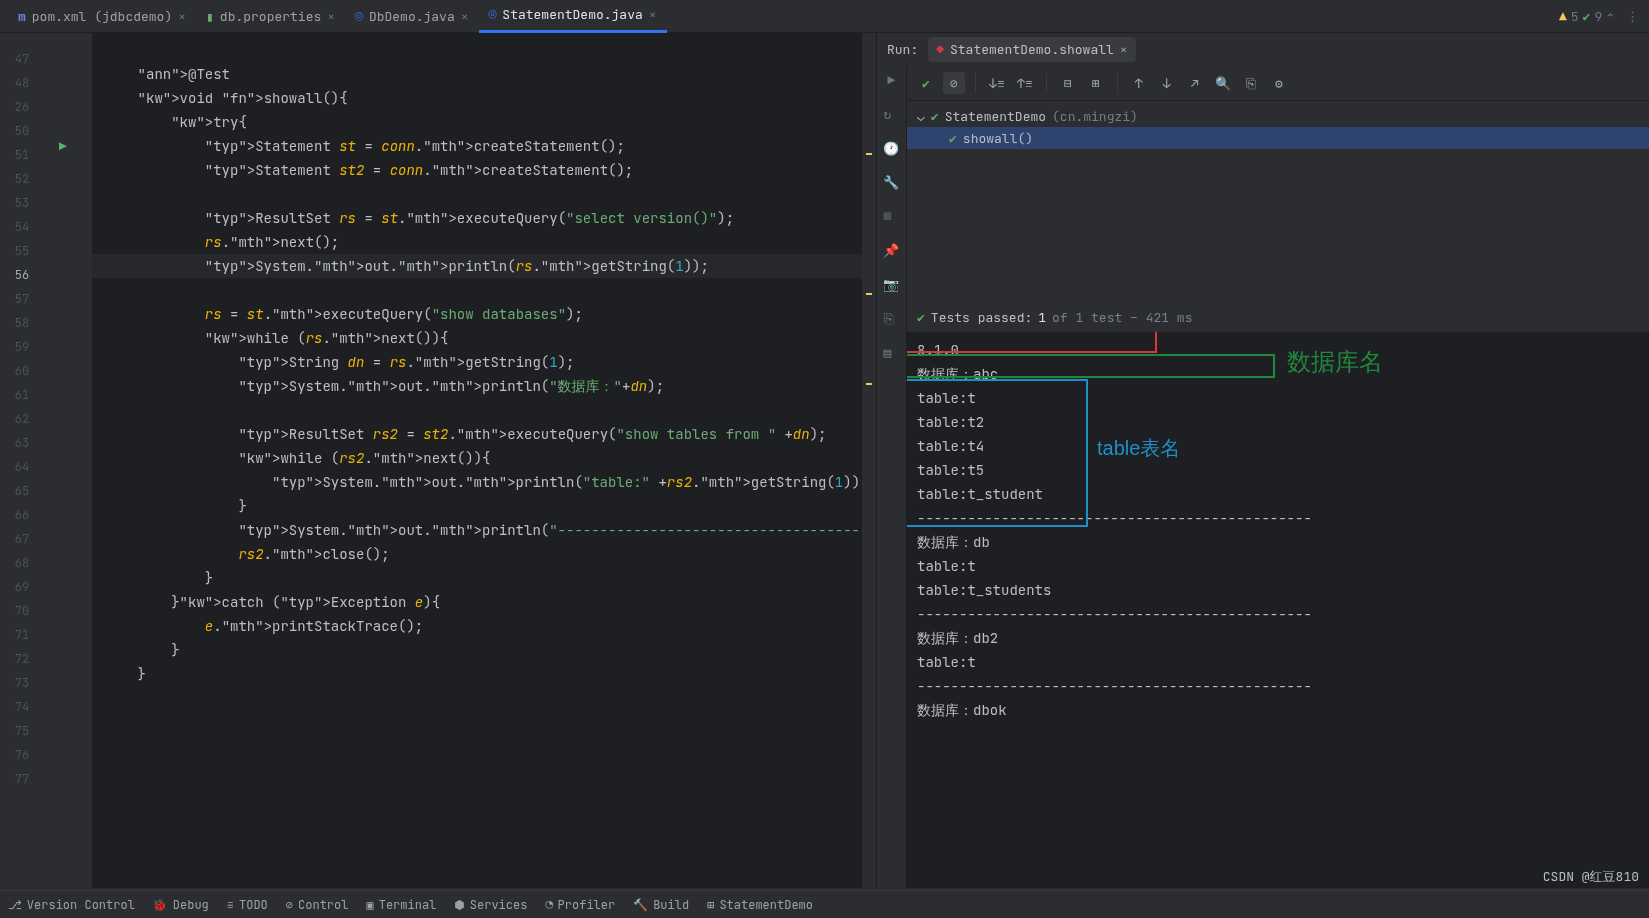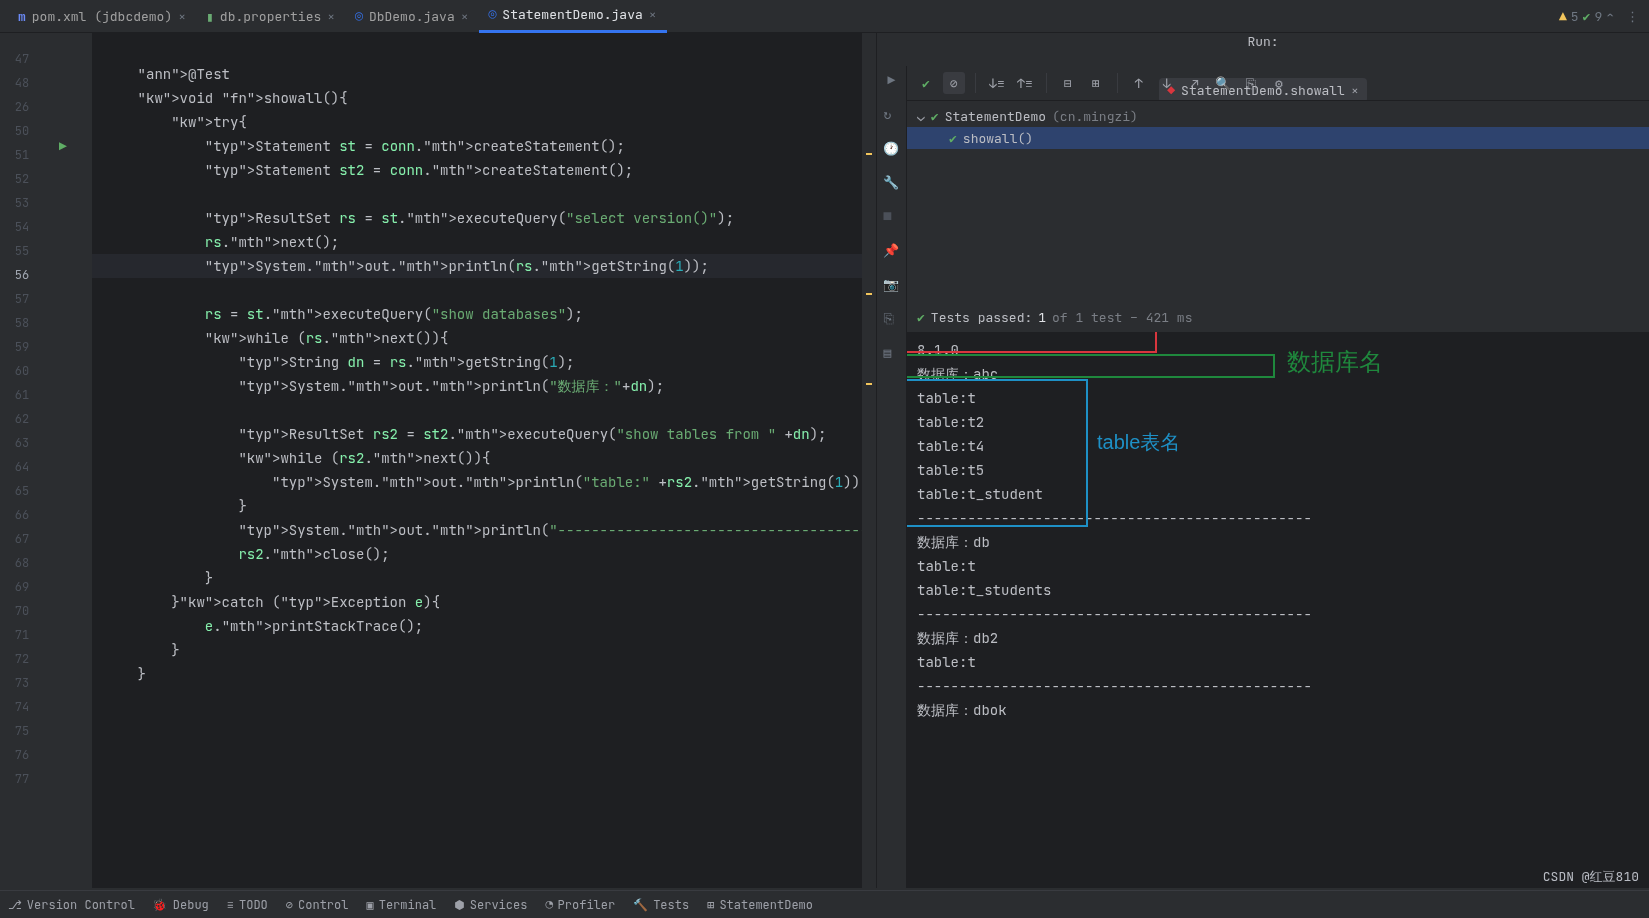--- a/index.html
+++ b/index.html
@@ -14,26 +14,26 @@
 .gutter { width:56px; background:#2b2d30; color:#4b5059; text-align:center; padding-top:5px; font-size:12px; user-select:none;margin-top:9px; }
 .gutter .ln { height:24px; line-height:24px; padding-right:12px; position:relative; }
 .gutter .ln.hl { color:#a0a6b0; }
 .gutter-icons { width:22px; background:#2b2d30; position:relative; }
 .fold-col { width:14px; background:#2b2d30; }
 .editor { flex:1; background:#1e1f22; padding-top:5px; font-size:14px; line-height:24px; position:relative; overflow:hidden; }
 .code-line { height:24px; white-space:pre; padding-left:12px; }
 .code-line.hl { background:#26282e; }
 .str { color:#6aab73; }
 .num { color:#2aacb8; }
-.var { color:#86efac; }
+.var { color:#eab308;font-style:italic; }
 .marker-strip { width:14px; background:#2b2d30; position:relative; }
 .marker { position:absolute; width:6px; height:2px; left:4px; background:#f2c55c; }
 .warn-badge { display:flex; gap:4px; align-items:center; }
 .run-panel { width:773px; background:#2b2d30; display:flex; flex-direction:column; border-left:1px solid #1e1f22; }
-.run-header { display:flex; align-items:center; height:33px; padding:0 10px; gap:28px;flex-direction:column; }
+.run-header { display:flex; align-items:center; height:33px; padding:0 10px; gap:10px; }
 .run-toolbar { display:flex; align-items:center; height:35px; padding:0 8px; gap:6px; border-bottom:1px solid #1e1f22; }
 .run-toolbar .sep { width:1px; height:20px; background:#393b40; margin:0 4px; }
 .tool-btn { width:22px; height:22px; display:flex; align-items:center; justify-content:center; color:#9da0a8; cursor:pointer; border-radius:3px; }
 .tool-btn.play { color:#5fad65; }
 .tool-btn.stop { background:#393b40; }
 .test-tree { background:#2b2d30; padding:4px 0; }
 .tree-row { display:flex; align-items:center; height:22px; padding-left:10px; gap:6px; }
 .tree-row.selected { background:#2e436e; }
 .tree-row .chk { color:#5fad65; }
 .tree-row .pkg { color:#7a7e85; }
@@ -225,21 +225,21 @@
           <span>Tests passed:</span>
           <span style="color:#dfe1e5">1</span>
           <span style="color:#7a7e85">of 1 test – 421 ms</span>
         </div>
         <div class="console" id="console">
           <div class="box-red" style="top:-3px;left:-2px;width:252px;height:24px"></div>
 
           <div class="box-green" style="top:22px;left:-72px;width:440px;height:24px"></div>
           <div class="lbl-green" style="top:18px;left:380px">数据库名</div>
           <div class="box-blue" style="top:47px;left:-5px;width:186px;height:148px"></div>
-          <div class="lbl-blue" style="top:98px;left:190px">table表名</div>
+          <div class="lbl-blue" style="top:104px;left:190px">table表名</div>
         <div class="console-line">8.1.0</div>
             <div class="console-line">数据库：abc</div>
             <div class="console-line">table:t</div>
             <div class="console-line">table:t2</div>
             <div class="console-line">table:t4</div>
             <div class="console-line">table:t5</div>
             <div class="console-line">table:t_student</div>
             <div class="console-line">-----------------------------------------------</div>
             <div class="console-line"></div>
             <div class="console-line">数据库：db</div>
@@ -259,17 +259,17 @@
 </div>
 
 <div class="bottom-bar">
   <div class="bottom-item">⎇ <span>Version Control</span></div>
   <div class="bottom-item">🐞 <span>Debug</span></div>
   <div class="bottom-item">≡ <span>TODO</span></div>
   <div class="bottom-item">⊘ <span>Control</span></div>
   <div class="bottom-item">▣ <span>Terminal</span></div>
   <div class="bottom-item">⬢ <span>Services</span></div>
   <div class="bottom-item">◔ <span>Profiler</span></div>
-  <div class="bottom-item">🔨 <span>Tests</span></div>
+  <div class="bottom-item">🔨 <span>Build</span></div>
   <div class="bottom-item">⊞ <span>StatementDemo</span></div>
 </div>
 
 <div class="watermark">CSDN @红豆810</div>
 
 </body></html>

